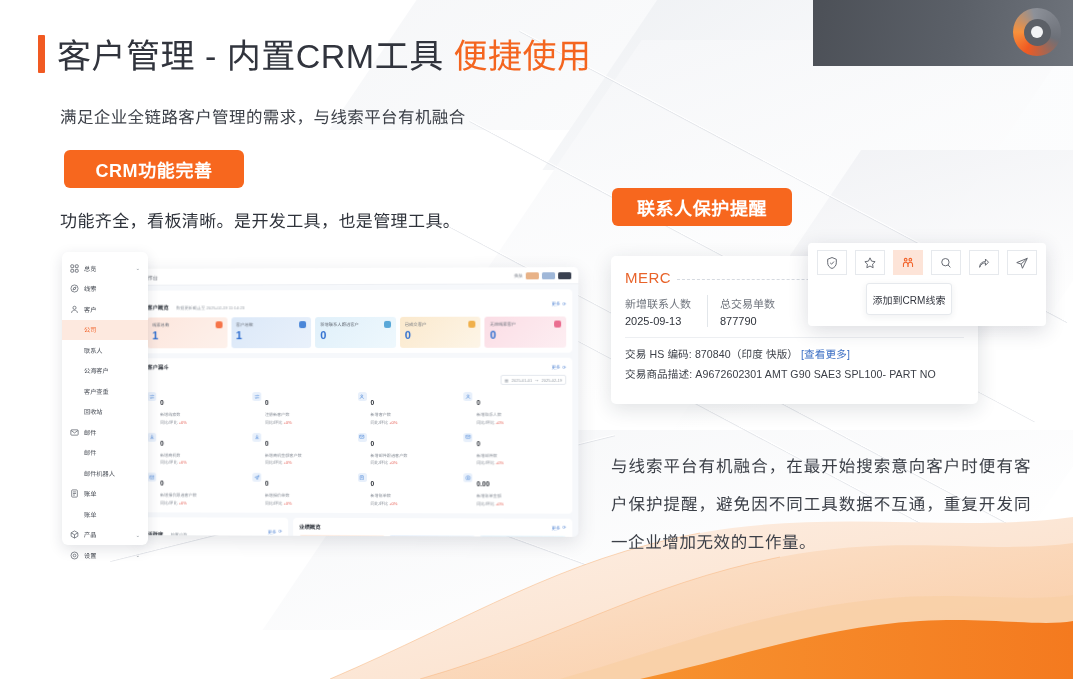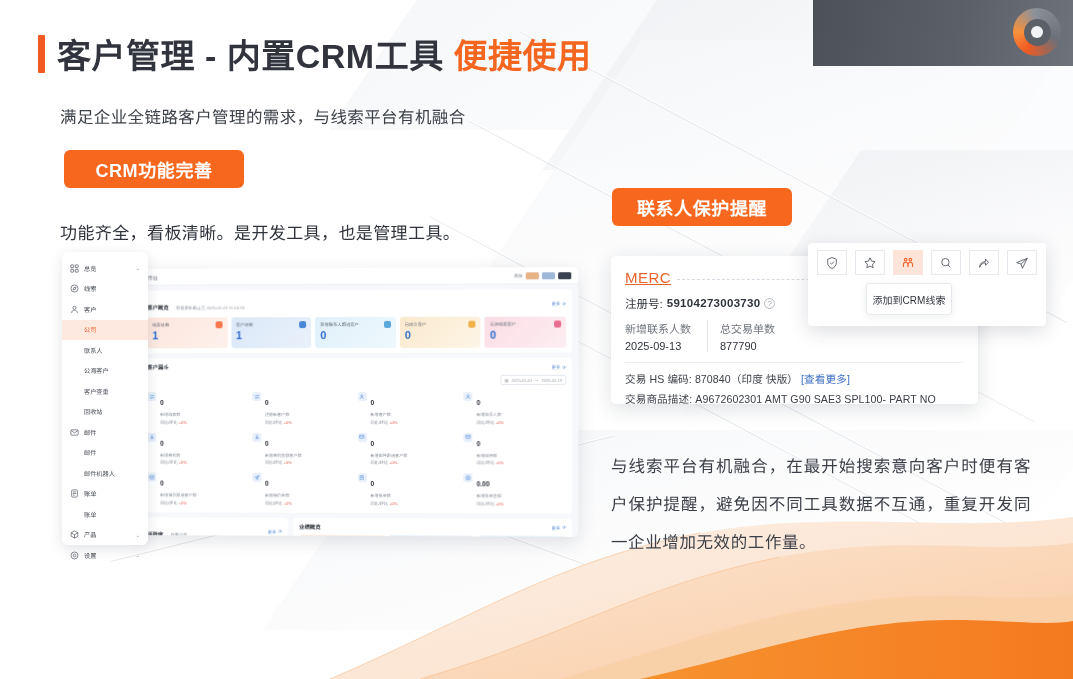--- a/index.html
+++ b/index.html
@@ -42,31 +42,31 @@
   .logo-en{font-size:19px;font-weight:bold;letter-spacing:.2px;}
   .logo-en .o{color:#ef5b25;}
   .logo-en .g{color:#d8dade;}
   .logo-en sup{font-size:8px;vertical-align:super;color:#d8dade;}
   .logo-cn{font-size:17px;font-weight:bold;color:#ffffff;letter-spacing:3px;margin-top:3px;}
 
   
   .page{position:relative;z-index:2;}
   .headline{position:absolute;top:29px;left:38px;display:flex;align-items:center;}
   .accent-bar{width:7px;height:38px;background:#f15a22;border-radius:1px;margin-right:12px;}
-  .headline h1{font-size:34px;font-weight:bold;color:#31343d;letter-spacing:.5px;white-space:nowrap;}
+  .headline h1{font-size:34px;font-weight:normal;color:#31343d;letter-spacing:.5px;white-space:nowrap;}
   .headline h1 .hl{color:#f4651f;}
 
   .subtitle{position:absolute;top:104px;left:60px;font-size:16.5px;color:#3c4048;letter-spacing:.4px;}
 
   .pill{position:absolute;background:#f7671e;color:#fff;font-weight:bold;
         border-radius:6px;display:flex;align-items:center;justify-content:center;letter-spacing:.6px;}
   .pill-crm{top:150px;left:64px;width:180px;height:38px;font-size:18px;}
   .pill-contact{top:188px;left:612px;width:180px;height:38px;font-size:18px;}
 
-  .lead{position:absolute;top:219px;left:60px;font-size:17px;color:#2f333b;letter-spacing:.4px;}
+  .lead{position:absolute;top:207px;left:60px;font-size:17px;color:#2f333b;letter-spacing:.4px;}
 
   
   .para{position:absolute;top:447px;left:611px;width:420px;font-size:16.5px;
         line-height:38px;color:#3b3f47;letter-spacing:.6px;text-align:justify;}
 
   
   .dash{position:absolute;top:252px;left:62px;width:515px;height:300px;}
   .dash .sidebar{position:absolute;top:0;left:0;width:86px;height:293px;background:#fff;
     border-radius:6px;box-shadow:0 4px 14px rgba(30,40,60,.13);padding:6px 0;z-index:3;}
   .sb-item{display:flex;align-items:center;height:20.5px;padding-left:8px;font-size:6.2px;color:#3d424b;position:relative;}
@@ -130,21 +130,21 @@
   .bot-r{flex:1;background:#fff;border-radius:4px;padding:5px 6px;}
   .mini-row{display:flex;gap:4px;margin-top:4px;}
   .mini{flex:1;border-radius:3px;padding:4px 5px;height:26px;}
   .m1{background:linear-gradient(135deg,#fdeadf,#fdf6f1);}
   .m2{background:linear-gradient(135deg,#e7f0fb,#f3f8fd);}
   .m3{background:linear-gradient(135deg,#e2f2fb,#f0fafd);}
 
   
   .merc-card{position:absolute;top:256px;left:611px;width:367px;height:148px;background:#fff;
     border-radius:5px;box-shadow:0 5px 20px rgba(30,40,60,.14);padding:13px 14px 0 14px;z-index:3;}
-  .merc-title{font-size:15px;color:#e8632a;letter-spacing:.5px;position:relative;text-decoration:underline;}
+  .merc-title{font-size:15px;color:#e8632a;letter-spacing:.5px;position:relative;}
   .merc-title:after{content:"";position:absolute;left:52px;right:0;top:10px;
     border-top:1px dashed #d6dae0;}
   .merc-reg{margin-top:9px;font-size:11.5px;color:#2f333b;display:flex;align-items:center;gap:4px;}
   .merc-reg b{font-weight:bold;letter-spacing:.3px;}
   .q-ic{width:11px;height:11px;border:1px solid #b6bbc3;border-radius:50%;
     font-size:7.5px;line-height:9.5px;text-align:center;color:#9aa0a8;}
   .merc-two{display:flex;margin-top:9px;font-size:11px;color:#4a4f58;}
   .merc-col{padding-right:16px;}
   .merc-col.b2{border-left:1px solid #e2e6ea;padding-left:12px;}
   .merc-col .k{color:#70757e;}
@@ -549,25 +549,20 @@
             </div>
           </div>
         </div>
       </div>
 
     </div>
   </div>
 
   <div class="merc-card">
     <div class="merc-title">MERC</div>
-    <div class="merc-reg">
-      <span>注册号:</span>
-      <b>59104273003730</b>
-      <span class="q-ic">?</span>
-    </div>
     <div class="merc-two">
       <div class="merc-col">
         <div class="k">新增联系人数</div>
         <div class="v">2025-09-13</div>
       </div>
       <div class="merc-col b2">
         <div class="k">总交易单数</div>
         <div class="v">877790</div>
       </div>
     </div>

